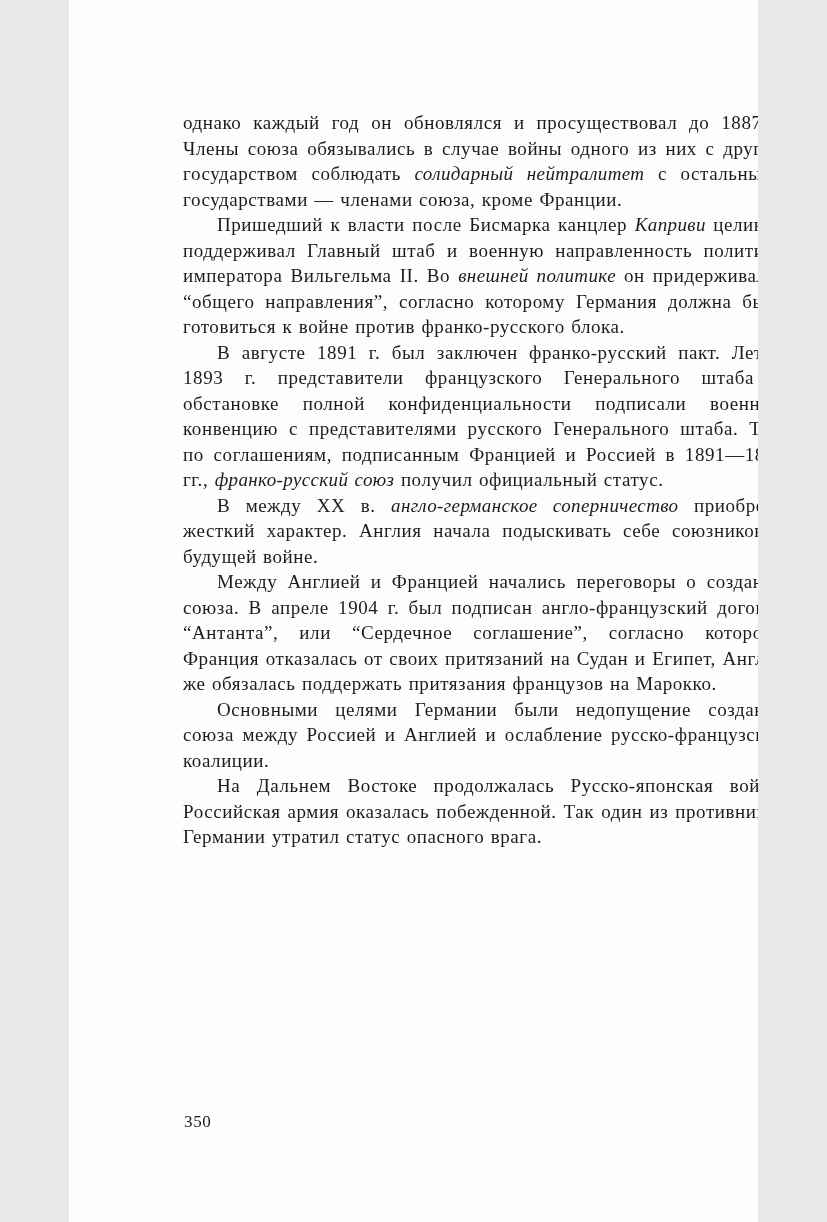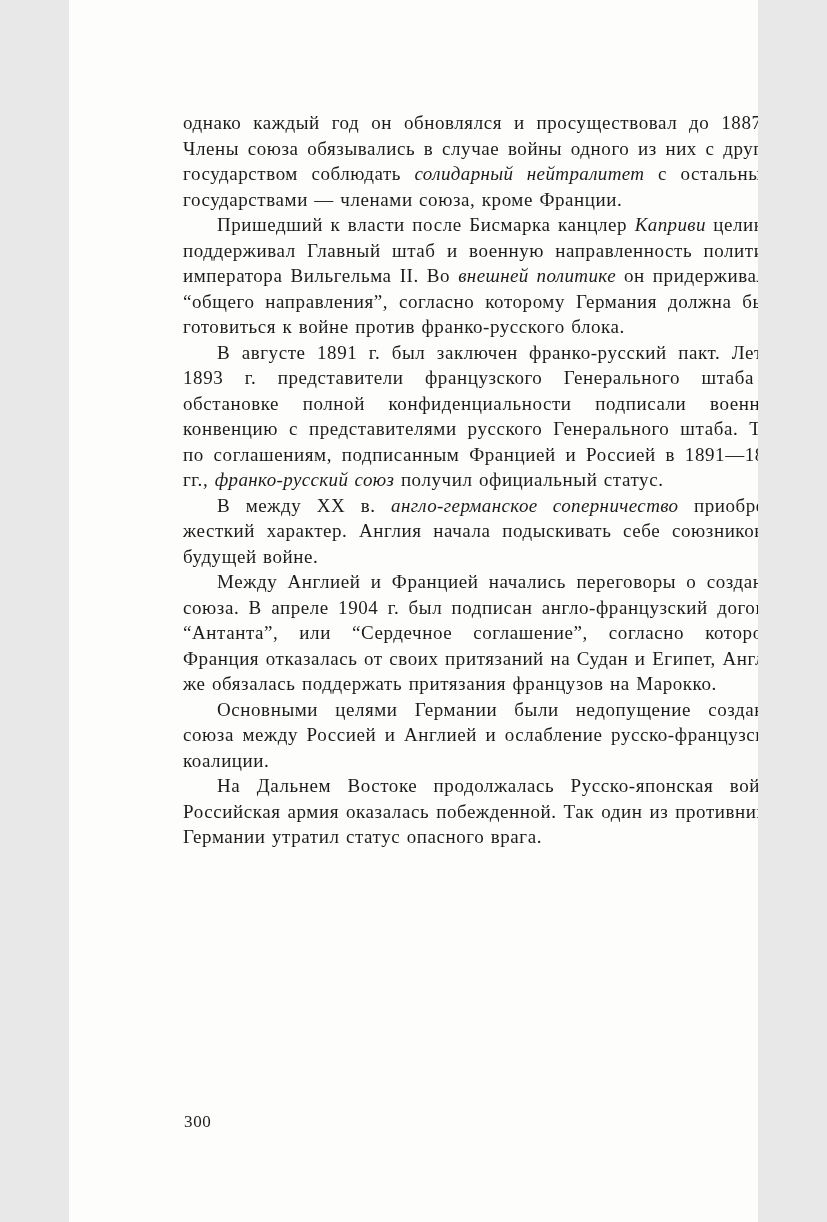--- a/index.html
+++ b/index.html
@@ -54,14 +54,14 @@
 <div class="page">
   <div class="text-block">
       <p class="para"><span>однако каждый год он обновлялся и просуществовал до 1887 г. Члены союза обязывались в случае войны одного из них с другим государством соблюдать </span><em>солидарный нейтралитет</em><span> с остальными государствами — членами союза, кроме Франции.</span></p>
       <p class="para indent"><span>Пришедший к власти после Бисмарка канцлер </span><em>Каприви</em><span> целиком поддерживал Главный штаб и военную направленность политики императора Вильгельма II. Во </span><em>внешней политике</em><span> он придерживался “общего направления”, согласно которому Германия должна была готовиться к войне против франко-русского блока.</span></p>
       <p class="para indent"><span>В августе 1891 г. был заключен франко-русский пакт. Летом 1893 г. представители французского Генерального штаба в обстановке полной конфиденциальности подписали военную конвенцию с представителями русского Генерального штаба. Так, по соглашениям, подписанным Францией и Россией в 1891—1893 гг., </span><em>франко-русский союз</em><span> получил официальный статус.</span></p>
       <p class="para indent"><span>В между XX в. </span><em>англо-германское соперничество</em><span> приобрело жесткий характер. Англия начала подыскивать себе союзников в будущей войне.</span></p>
       <p class="para indent"><span>Между Англией и Францией начались переговоры о создании союза. В апреле 1904 г. был подписан англо-французский договор “Антанта”, или “Сердечное соглашение”, согласно которому Франция отказалась от своих притязаний на Судан и Египет, Англия же обязалась поддержать притязания французов на Марокко.</span></p>
       <p class="para indent"><span>Основными целями Германии были недопущение создания союза между Россией и Англией и ослабление русско-французской коалиции.</span></p>
       <p class="para indent"><span>На Дальнем Востоке продолжалась Русско-японская война. Российская армия оказалась побежденной. Так один из противников Германии утратил статус опасного врага.</span></p>
     </div>
-  <div class="page-number">300</div>
+  <div class="page-number">350</div>
 </div>
 
 </body></html>

